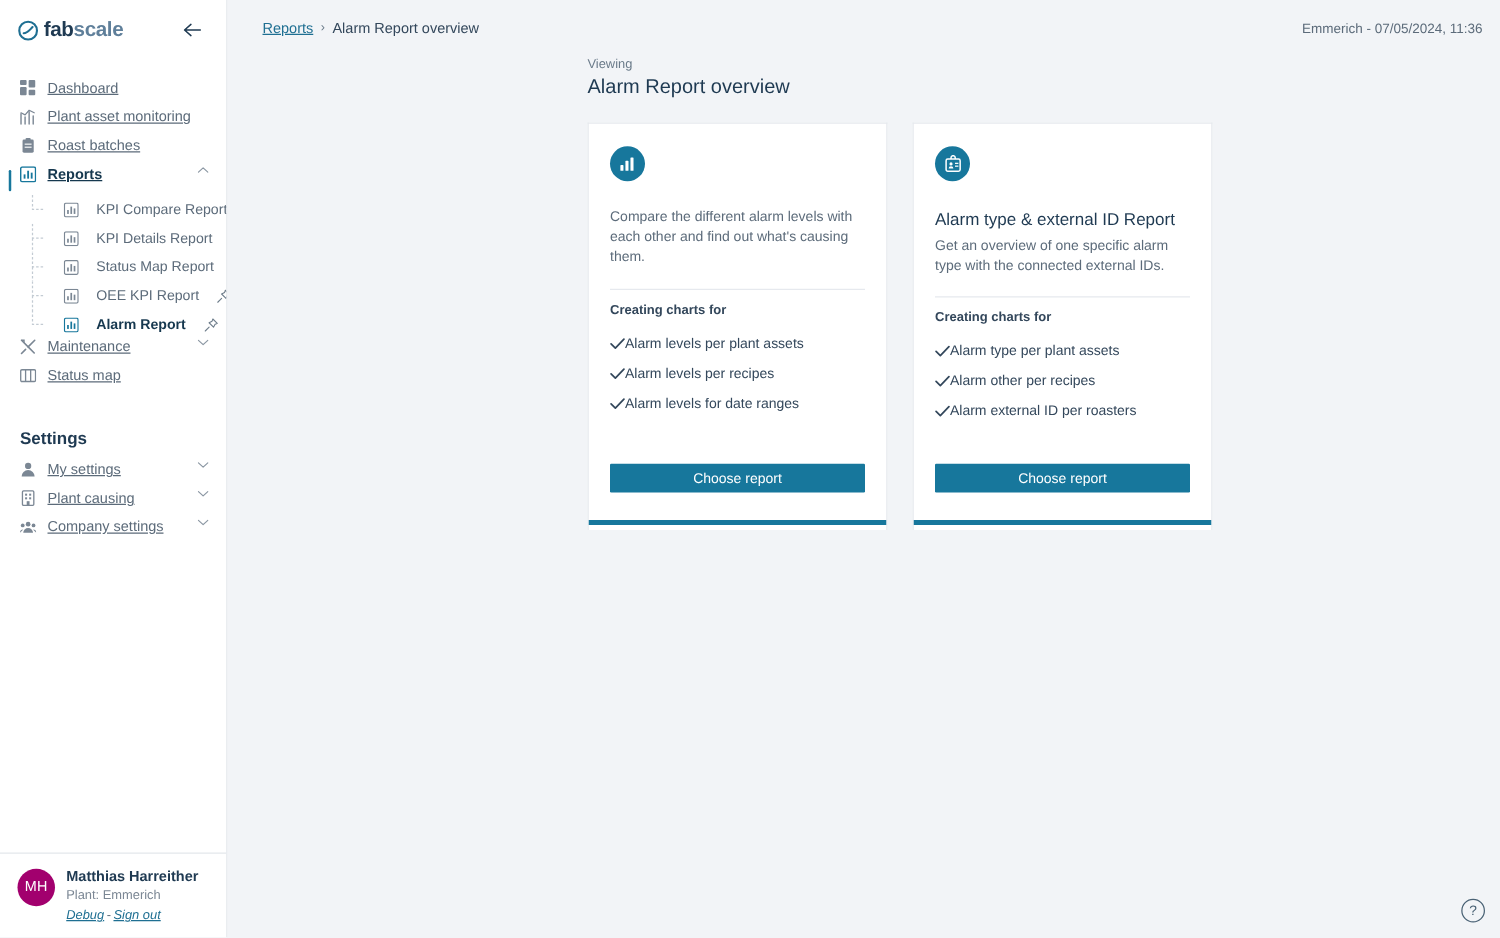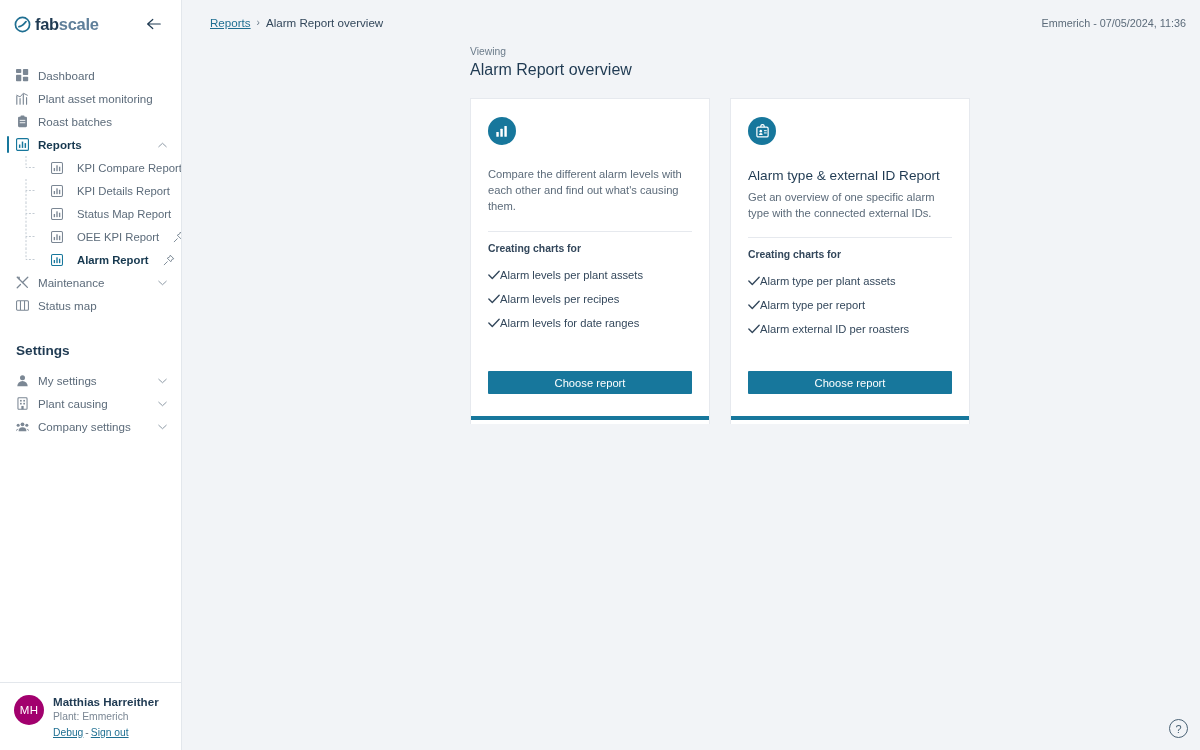--- a/index.html
+++ b/index.html
@@ -29,24 +29,24 @@
   .logo-text { font-size: 16.5px; font-weight: bold; letter-spacing: -.3px; }
   .logo-text .a { color: #1f3a52; }
   .logo-text .b { color: #5f7f9a; }
   .back-arrow {
     color: #1f3a52; font-size: 15px; line-height: 1;
     padding: 2px 6px; cursor: pointer;
   }
 
   .nav { padding-top: 16px; flex: 1 1 auto; overflow: hidden; }
   .nav-item {
-    display: flex; align-items: center; gap: 9px;
+    display: flex; gap: 9px;
     height: 23px; padding: 0 14px 0 16px;
     font-size: 11.6px; color: #5c6b7a; cursor: pointer;
-    position: relative; margin-bottom: 0;
+    position: relative; margin-bottom: 0; text-decoration: underline;
   }
   .nav-item .ico { width: 13px; height: 13px; flex: 0 0 13px; display:flex; align-items:center; justify-content:center; color:#7b8794; }
   .nav-item .lbl { flex: 1 1 auto; white-space: nowrap; }
   .nav-item .chev { font-size: 9px; color: #8b97a3; }
   .nav-item.active { color: #16384f; font-weight: bold; }
   .nav-item.active .ico { color: #17779c; }
   .nav-item.active::before {
     content: ""; position: absolute; left: 7px; top: 3px;
     width: 2px; height: 17px; background: #17779c; border-radius: 1px;
   }
@@ -79,21 +79,21 @@
   }
   .avatar {
     width: 30px; height: 30px; flex: 0 0 30px; border-radius: 50%;
     background: #a2006e; color: #fff; font-size: 11.5px;
     display: flex; align-items: center; justify-content: center;
     letter-spacing: .3px;
   }
   .u-name { font-size: 11.6px; font-weight: bold; color: #1f3a52; line-height: 1.25; }
   .u-plant { font-size: 10.3px; color: #7b8794; line-height: 1.45; }
   .u-links { font-size: 10.3px; color: #1f6f92; line-height: 1.5; }
-  .u-links a { color: #1f6f92; text-decoration: underline; cursor: pointer; }
+  .u-links a { color: #1f6f92; text-decoration: underline; cursor: pointer; font-style: italic; }
 
   
   .main { flex: 1 1 auto; height: 750px; position: relative; background: #f2f4f7; }
   .topbar {
     height: 45px; display: flex; align-items: center;
     justify-content: space-between; padding: 0 14px 0 28px;
   }
   .crumbs { font-size: 11.6px; color: #33475b; display: flex; align-items: center; gap: 6px; }
   .crumbs .link { color: #1f6f92; text-decoration: underline; cursor: pointer; }
   .crumbs .sep { color: #6b7b8a; font-size: 10px; }
@@ -520,21 +520,21 @@
                 </svg>
               </span>
             <span>Alarm type per plant assets</span>
           </div>
           <div class="chk">
             <span class="tick">
                 <svg width="12" height="10" viewBox="0 0 14 11">
                   <path d="M1 5.6 L5 9.6 L13 1.2" fill="none" stroke="currentColor" stroke-width="1.6" stroke-linecap="round" stroke-linejoin="round"></path>
                 </svg>
               </span>
-            <span>Alarm type per report</span>
+            <span>Alarm other per recipes</span>
           </div>
           <div class="chk">
             <span class="tick">
                 <svg width="12" height="10" viewBox="0 0 14 11">
                   <path d="M1 5.6 L5 9.6 L13 1.2" fill="none" stroke="currentColor" stroke-width="1.6" stroke-linecap="round" stroke-linejoin="round"></path>
                 </svg>
               </span>
             <span>Alarm external ID per roasters</span>
           </div>
         </div>

